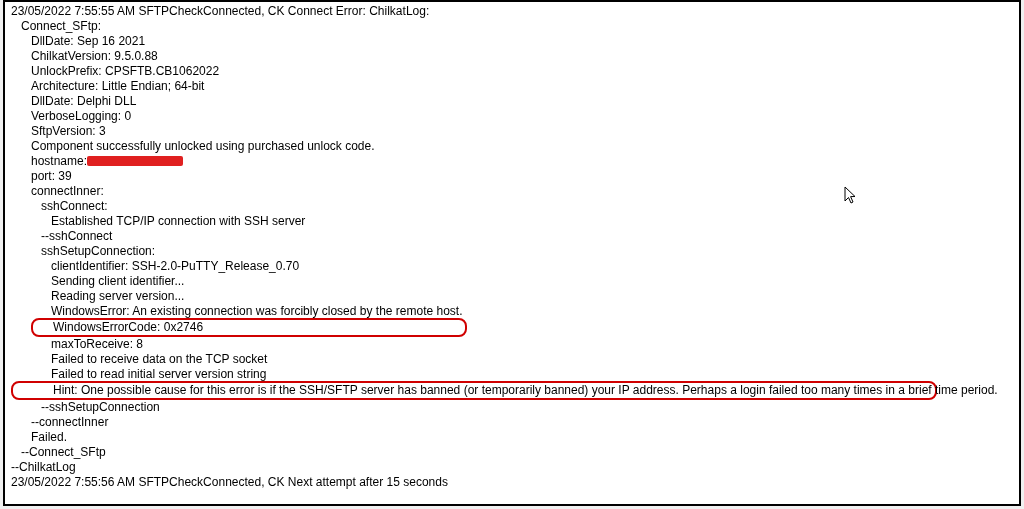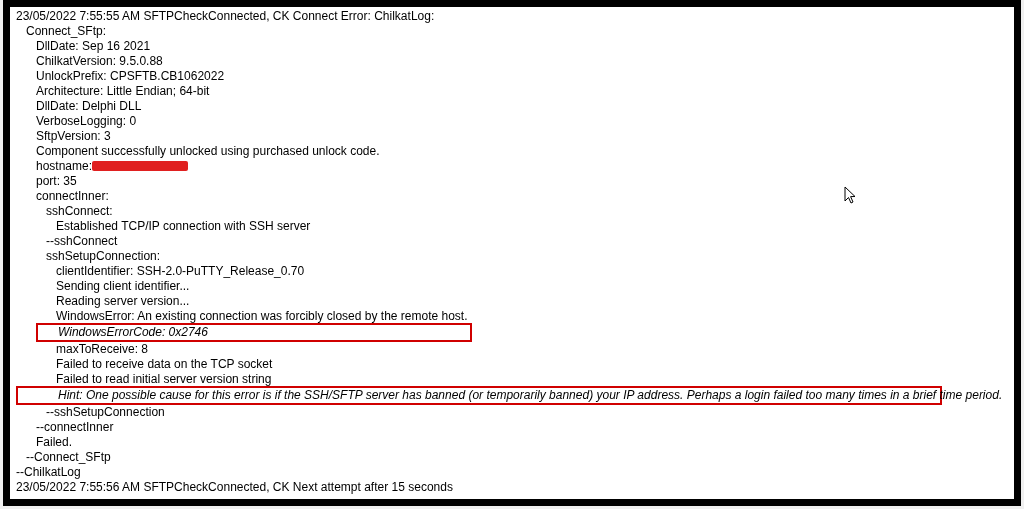--- a/index.html
+++ b/index.html
@@ -13,21 +13,21 @@
       background: #f0f0f0;
       position: relative;
     }
     .outer-frame {
       position: absolute;
       left: 3px;
       top: 0;
       width: 1018px;
       height: 506px;
       background: #ffffff;
-      border: 7px solid #000000;
+      border: 2px solid #000000;
       box-sizing: border-box;
     }
     .log-pane {
       position: relative;
       font-family: "Segoe UI", Tahoma, Arial, sans-serif;
       font-size: 12px;
       line-height: 15px;
       color: #000;
       padding: 2px 6px;
       white-space: nowrap;
@@ -58,24 +58,23 @@
       left: 60px;
       top: 6px;
       width: 120px;
       height: 9px;
       background: #ffff00;
       border-radius: 1px;
       z-index: -1;
     }
     .boxed {
       border: 2px solid #d00000;
-      border-radius: 0;
+      border-radius: 8px;
       display: inline-block;
       box-sizing: border-box;
-      font-style: italic;
     }
     .box-err {
       padding: 0 4px 0 20px;
       margin-left: 20px;
       width: 436px;
       margin-top: -1px;
     }
     .box-hint {
       padding: 0 4px 0 40px;
       margin-left: 0px;
@@ -109,21 +108,21 @@
     <span class="line i2">SftpVersion: 3</span>
     <span class="line i2">Component successfully unlocked using purchased unlock code.</span>
 
     <span class="line i2">
       <span class="hostname-wrap">
         <span class="hostname-highlight"></span>
         <span class="hostname-label">hostname:</span><span class="hostname-redact"></span>
       </span>
     </span>
 
-    <span class="line i2">port: 35</span>
+    <span class="line i2">port: 39</span>
     <span class="line i2">connectInner:</span>
     <span class="line i3">sshConnect:</span>
     <span class="line i4">Established TCP/IP connection with SSH server</span>
     <span class="line i3">--sshConnect</span>
     <span class="line i3">sshSetupConnection:</span>
     <span class="line i4">clientIdentifier: SSH-2.0-PuTTY_Release_0.70</span>
     <span class="line i4">Sending client identifier...</span>
     <span class="line i4">Reading server version...</span>
     <span class="line i4">WindowsError: An existing connection was forcibly closed by the remote host.</span>
 

